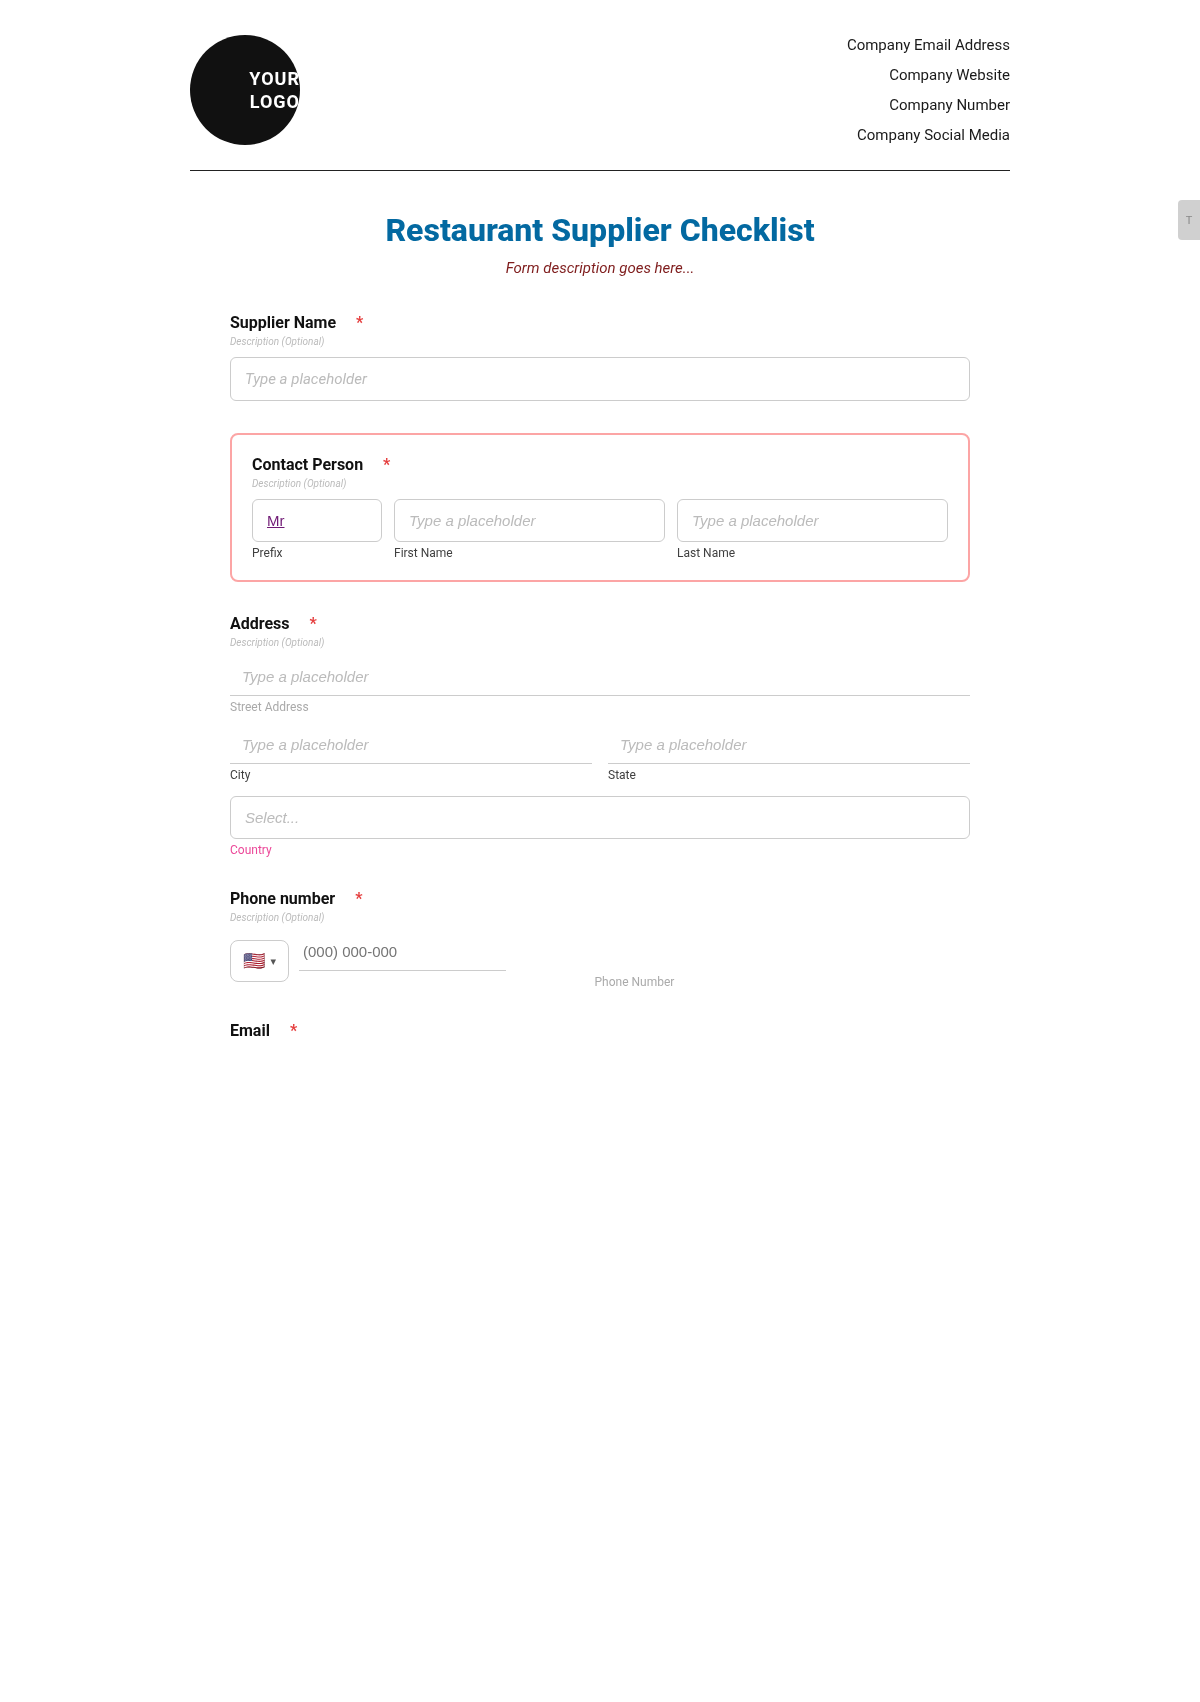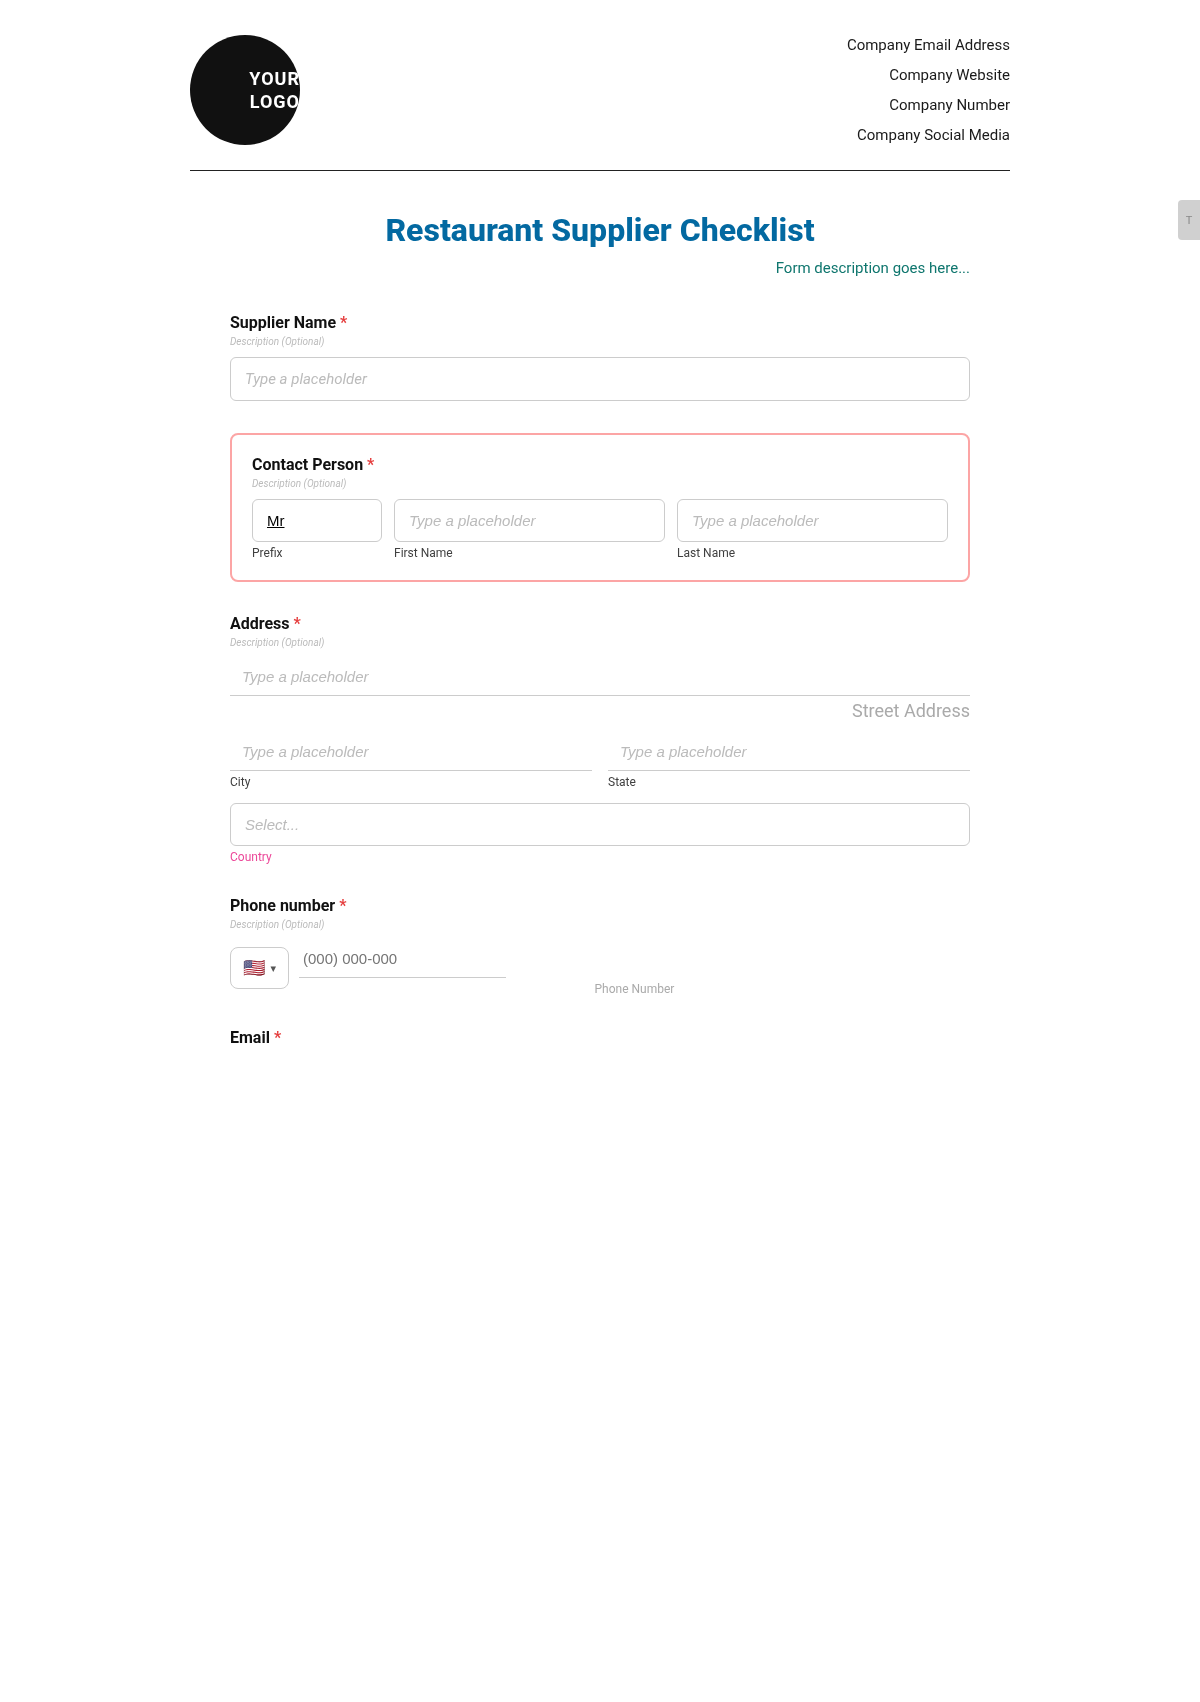--- a/index.html
+++ b/index.html
@@ -70,38 +70,39 @@
     .form-title {
       font-size: 32px;
       font-weight: 800;
       text-align: center;
       margin-bottom: 10px;
       color: #0369a1;
     }
 
     .form-description {
       font-size: 15px;
-      color: #0f766e;
+      color: #7f1d1d;
+      font-style: italic;
       margin-bottom: 36px;
-      text-align: right;
+      text-align: center;
     }
 
     
     .field-section {
       margin-bottom: 32px;
     }
 
     .field-label {
       font-size: 16px;
       font-weight: 700;
       color: #111;
       margin-bottom: 4px;
       display: flex;
       align-items: center;
-      gap: 4px;
+      gap: 20px;
     }
     .required-star {
       color: #e53e3e;
     }
     .field-desc {
       font-size: 10px;
       color: #bbb;
       font-style: italic;
       margin-bottom: 10px;
     }
@@ -207,21 +208,21 @@
       outline: none;
       background: transparent;
     }
     .phone-sub-label {
       font-size: 12px;
       color: #aaa;
       margin-top: 4px;
       text-align: center;
     }
 
-    .street-label { font-size: 18px; color: #aaa; margin-top: 4px; text-align: right; }
+    .street-label { font-size: 12px; color: #aaa; margin-top: 4px; }
     .country-label { font-size: 12px; color: #ec4899; margin-top: 4px; }
 
     
     .supplier-input-wrap {
       border: 1.5px solid #ccc;
       border-radius: 6px;
       padding: 12px 14px;
       font-size: 15px;
       color: #bbb;
       font-style: italic;
@@ -262,21 +263,21 @@
   </div>
 
   <div class="contact-section">
     <div class="field-label">
       <span>Contact Person</span>
       <span class="required-star">*</span>
     </div>
     <div class="field-desc">Description (Optional)</div>
     <div class="contact-row">
       <div class="contact-prefix">
-        <input class="input-box" type="text" value="Mr" style="color: #000000; text-decoration: underline;">
+        <input class="input-box" type="text" value="Mr" style="color: #701a75; text-decoration: underline;">
         <div class="sub-label">Prefix</div>
       </div>
       <div class="contact-firstname">
         <input class="input-box" type="text" placeholder="Type a placeholder" style="">
         <div class="sub-label">First Name</div>
       </div>
       <div class="contact-lastname">
         <input class="input-box" type="text" placeholder="Type a placeholder" style="">
         <div class="sub-label">Last Name</div>
       </div>

